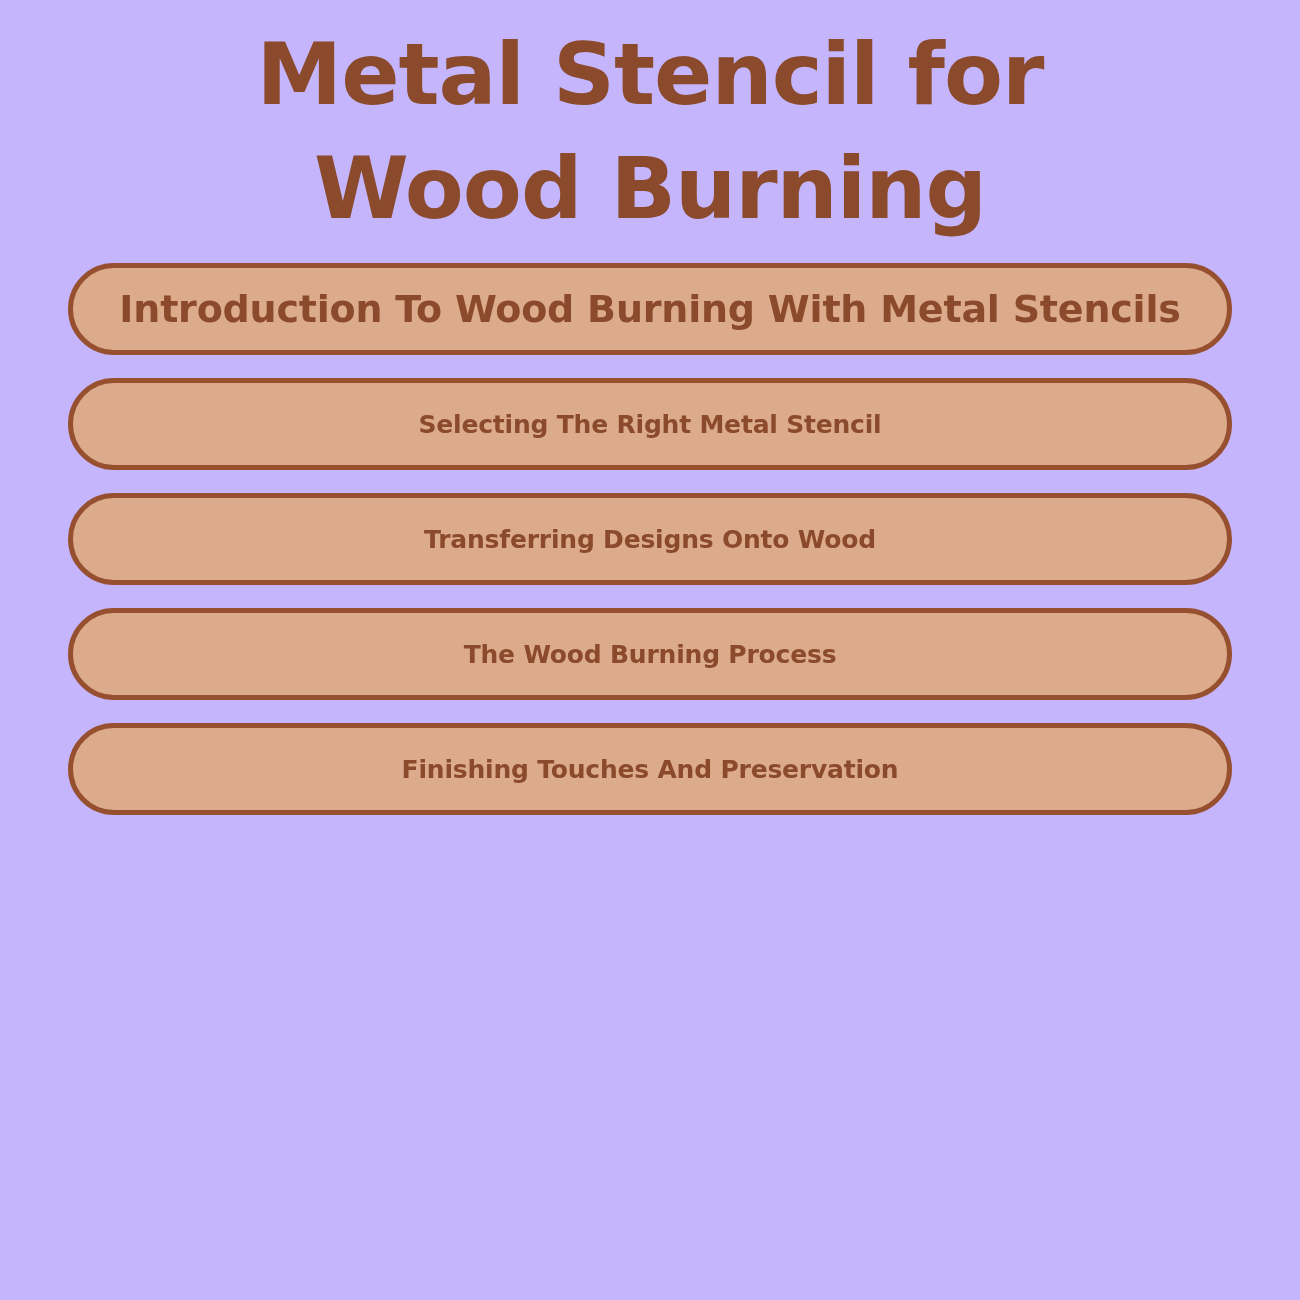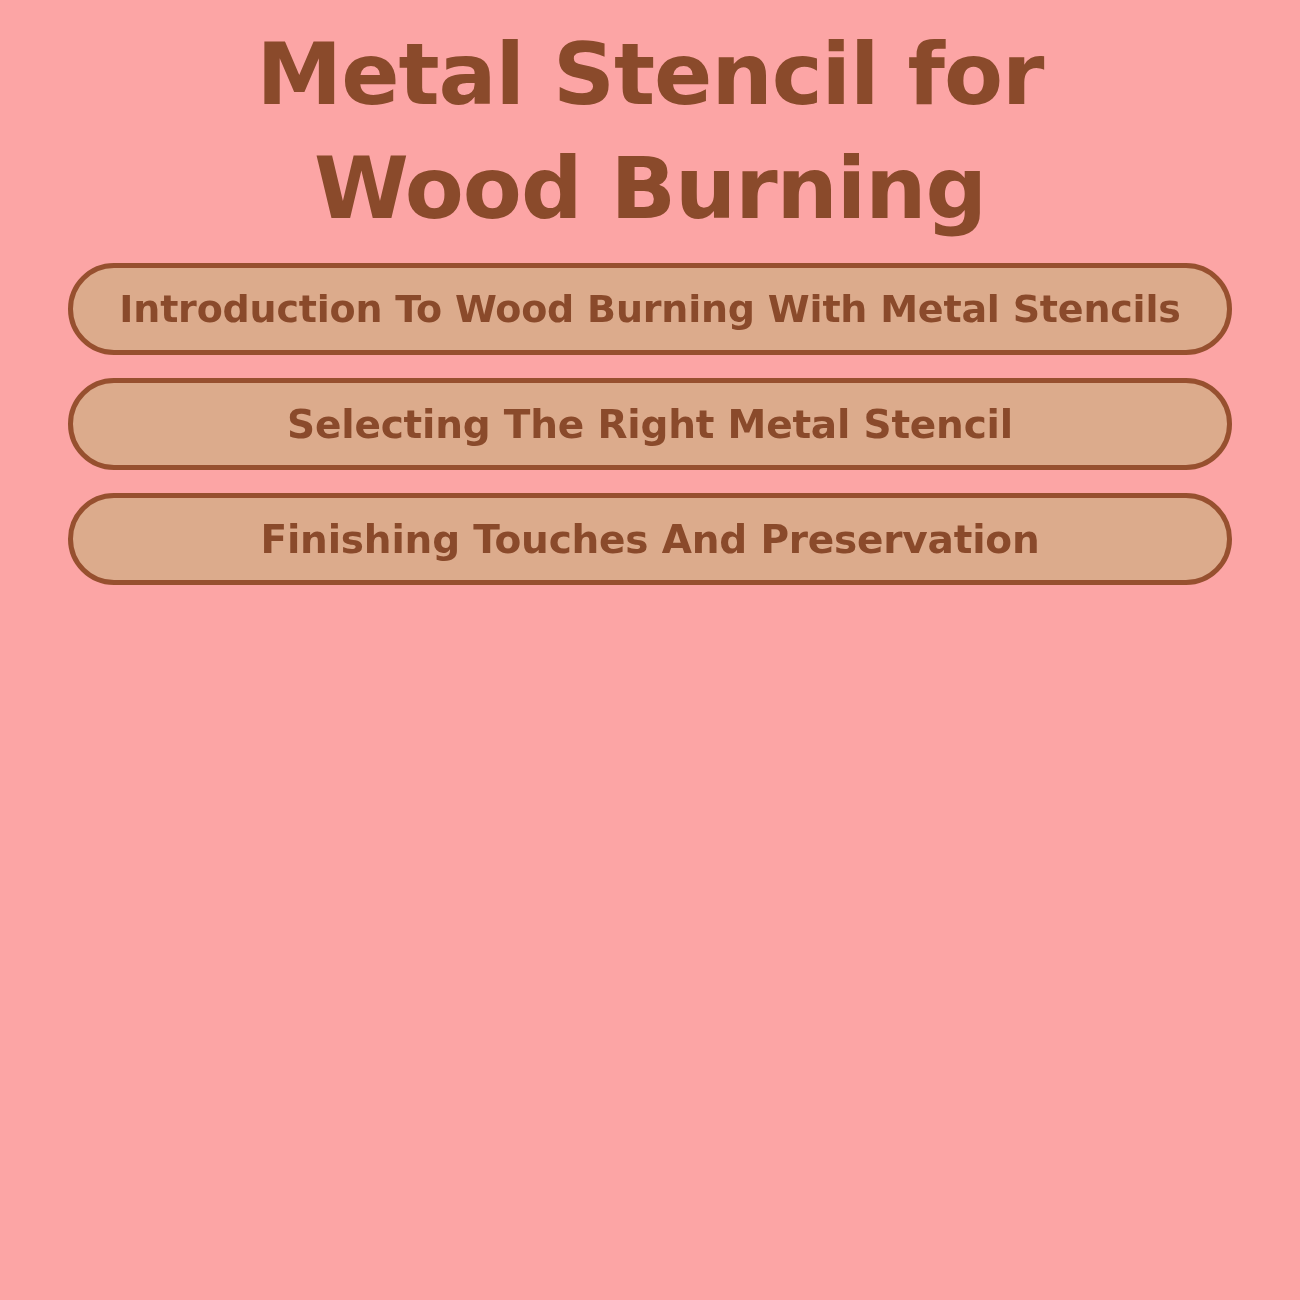--- a/index.html
+++ b/index.html
@@ -11,21 +11,21 @@
     height: 1300px;
     background: #f2d5c4;
     font-family: "DejaVu Sans", sans-serif;
     overflow: hidden;
   }
   .page {
     width: 1300px;
     height: 1300px;
     box-sizing: border-box;
     position: relative;
-    background: #fca5a5;
+    background: #c4b5fd;
     display: flex;
     flex-direction: column;
     align-items: center;
   }
   .page-title {
     width: 1060px;
     margin: 18px auto 0 auto;
     text-align: center;
     color: #8a4a2b;
     font-family: "DejaVu Sans", sans-serif;
@@ -49,21 +49,21 @@
     height: 92px;
     border: 5px solid #97502f;
     border-radius: 46px;
     background: #dcab8c;
     display: flex;
     align-items: center;
     justify-content: center;
     color: #8a4a2b;
     font-family: "DejaVu Sans", sans-serif;
     font-weight: bold;
-    font-size: 39px;
+    font-size: 25px;
     letter-spacing: -0.2px;
     white-space: nowrap;
   }
   .toc-item.first {
     font-size: 38px;
   }
 </style>
 </head>
 <body>
 
@@ -72,17 +72,23 @@
   <h1 class="page-title">Metal Stencil for Wood Burning</h1>
 
   <div class="toc-list">
     <div class="toc-item first">
       <span>Introduction To Wood Burning With Metal Stencils</span>
     </div>
     <div class="toc-item">
       <span>Selecting The Right Metal Stencil</span>
     </div>
     <div class="toc-item">
+      <span>Transferring Designs Onto Wood</span>
+    </div>
+    <div class="toc-item">
+      <span>The Wood Burning Process</span>
+    </div>
+    <div class="toc-item">
       <span>Finishing Touches And Preservation</span>
     </div>
   </div>
 
 </div>
 
 </body></html>

